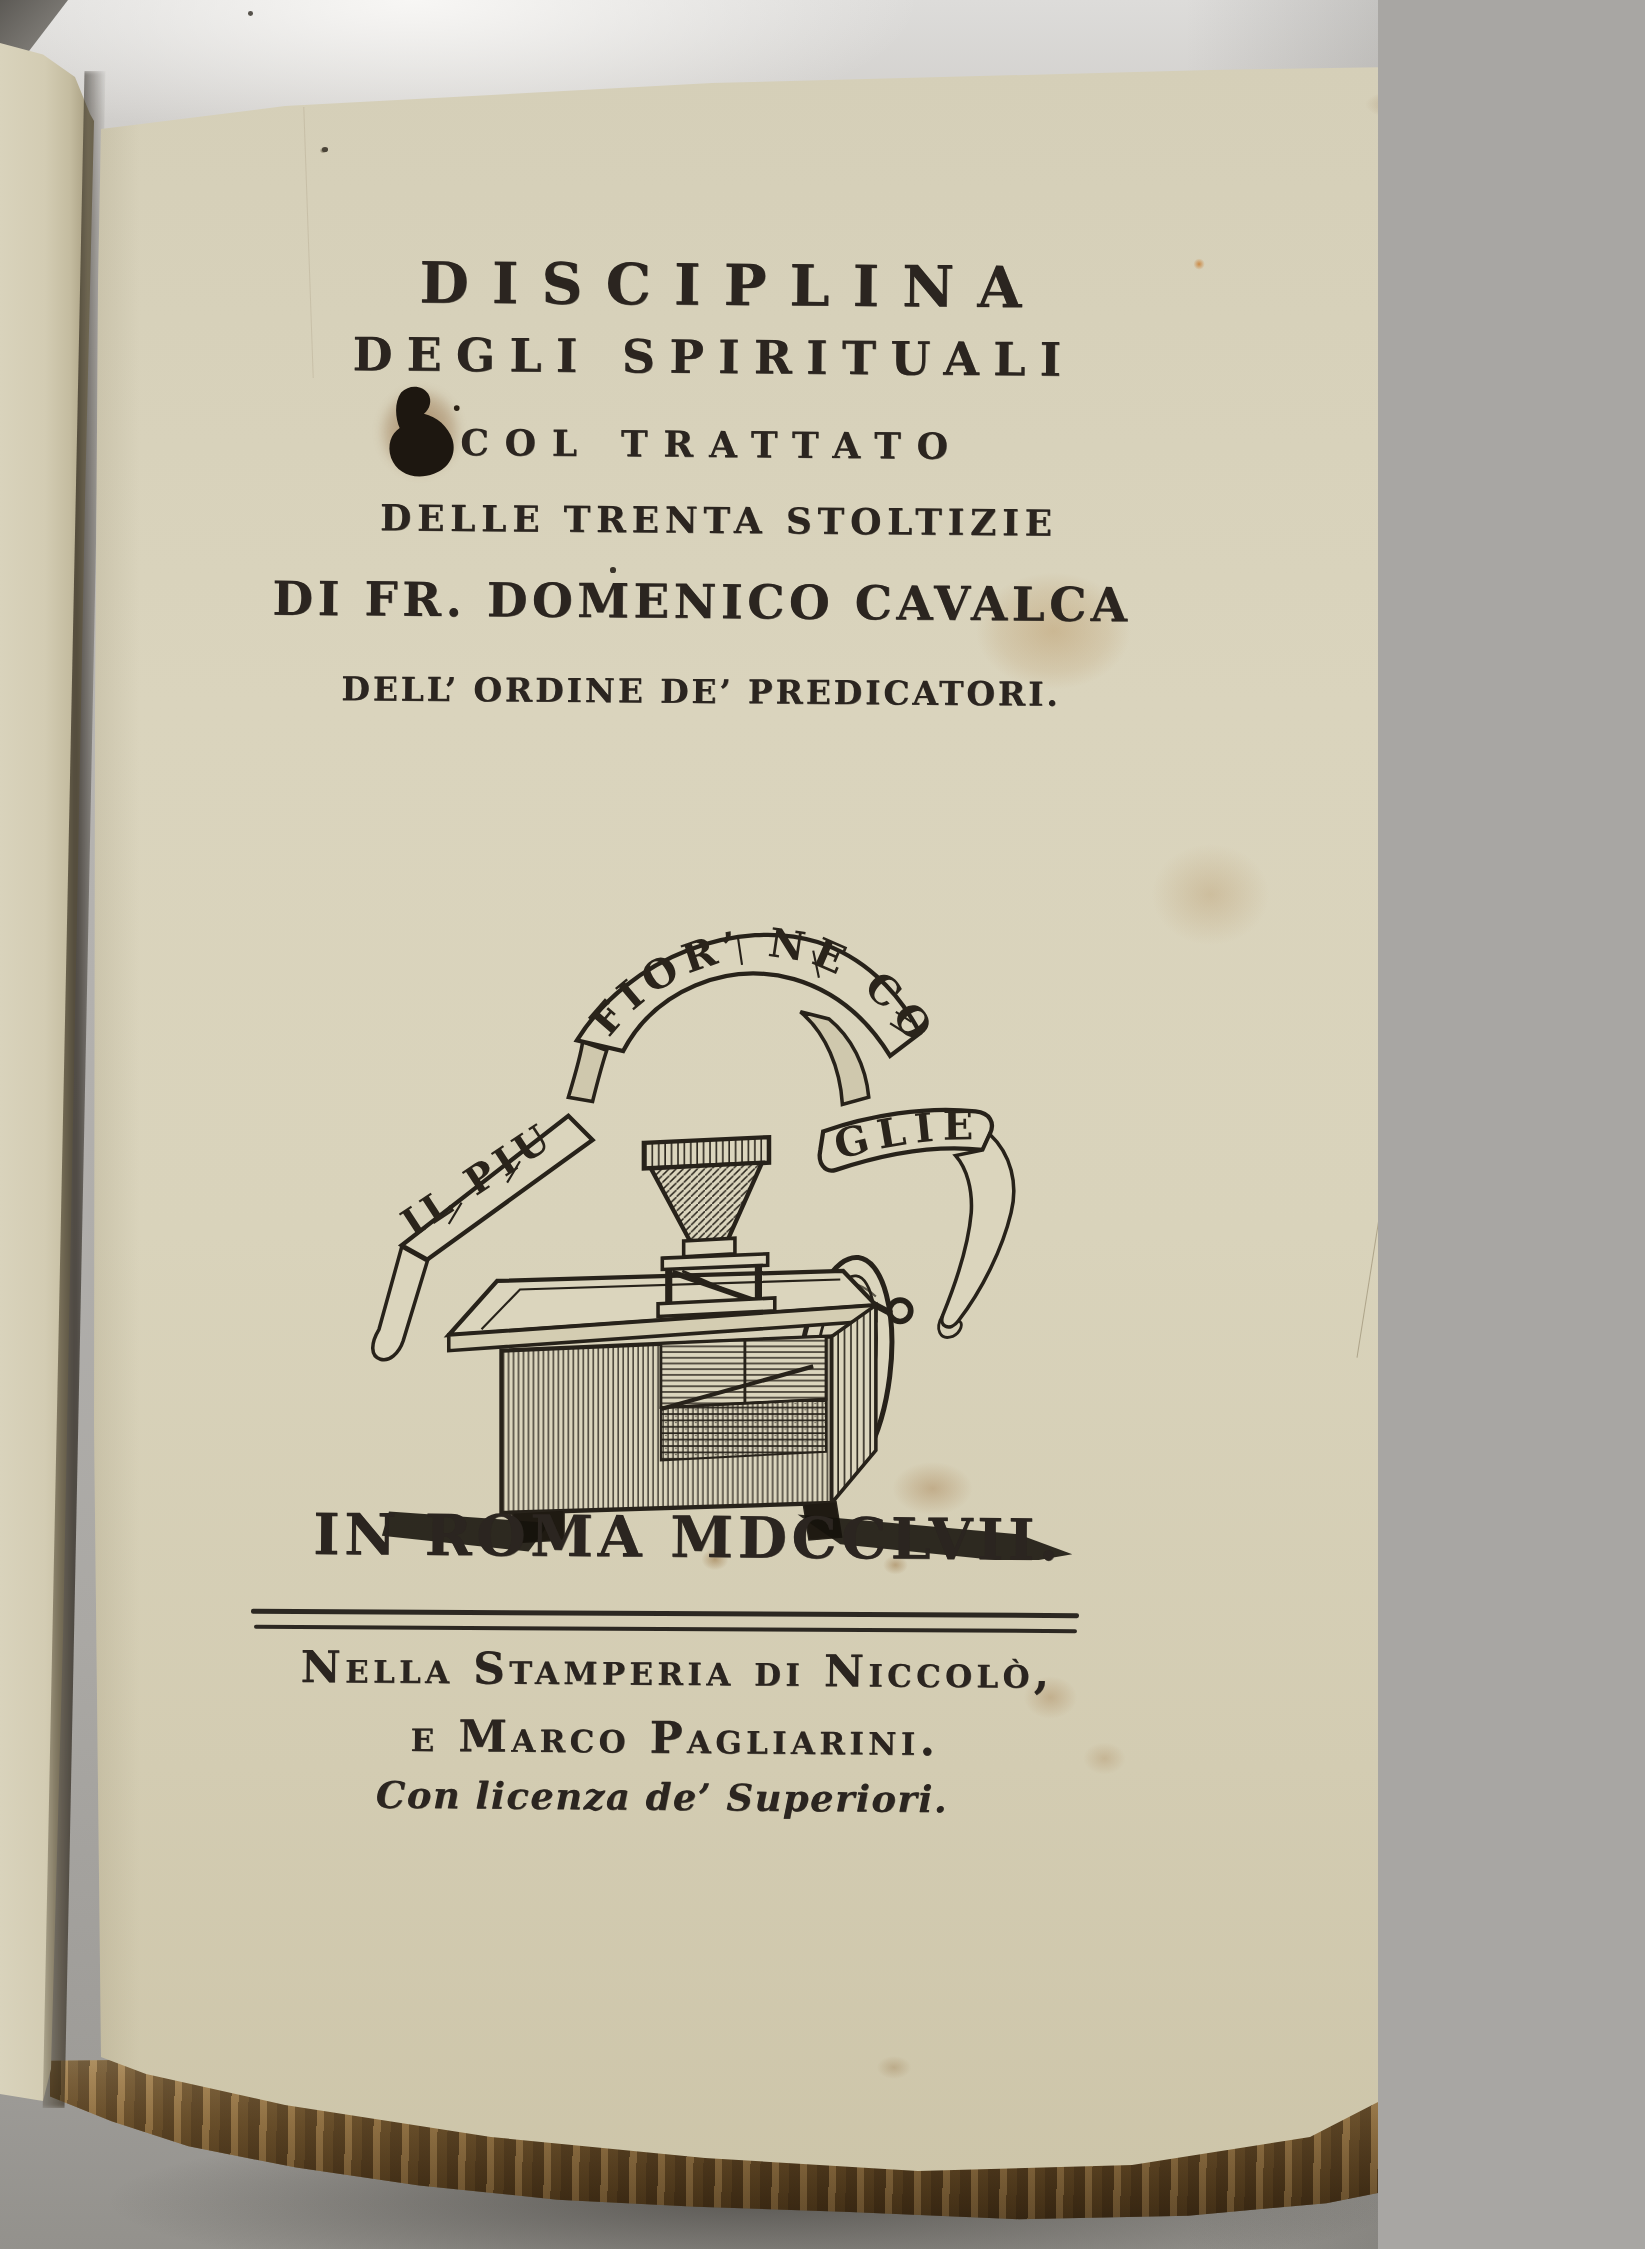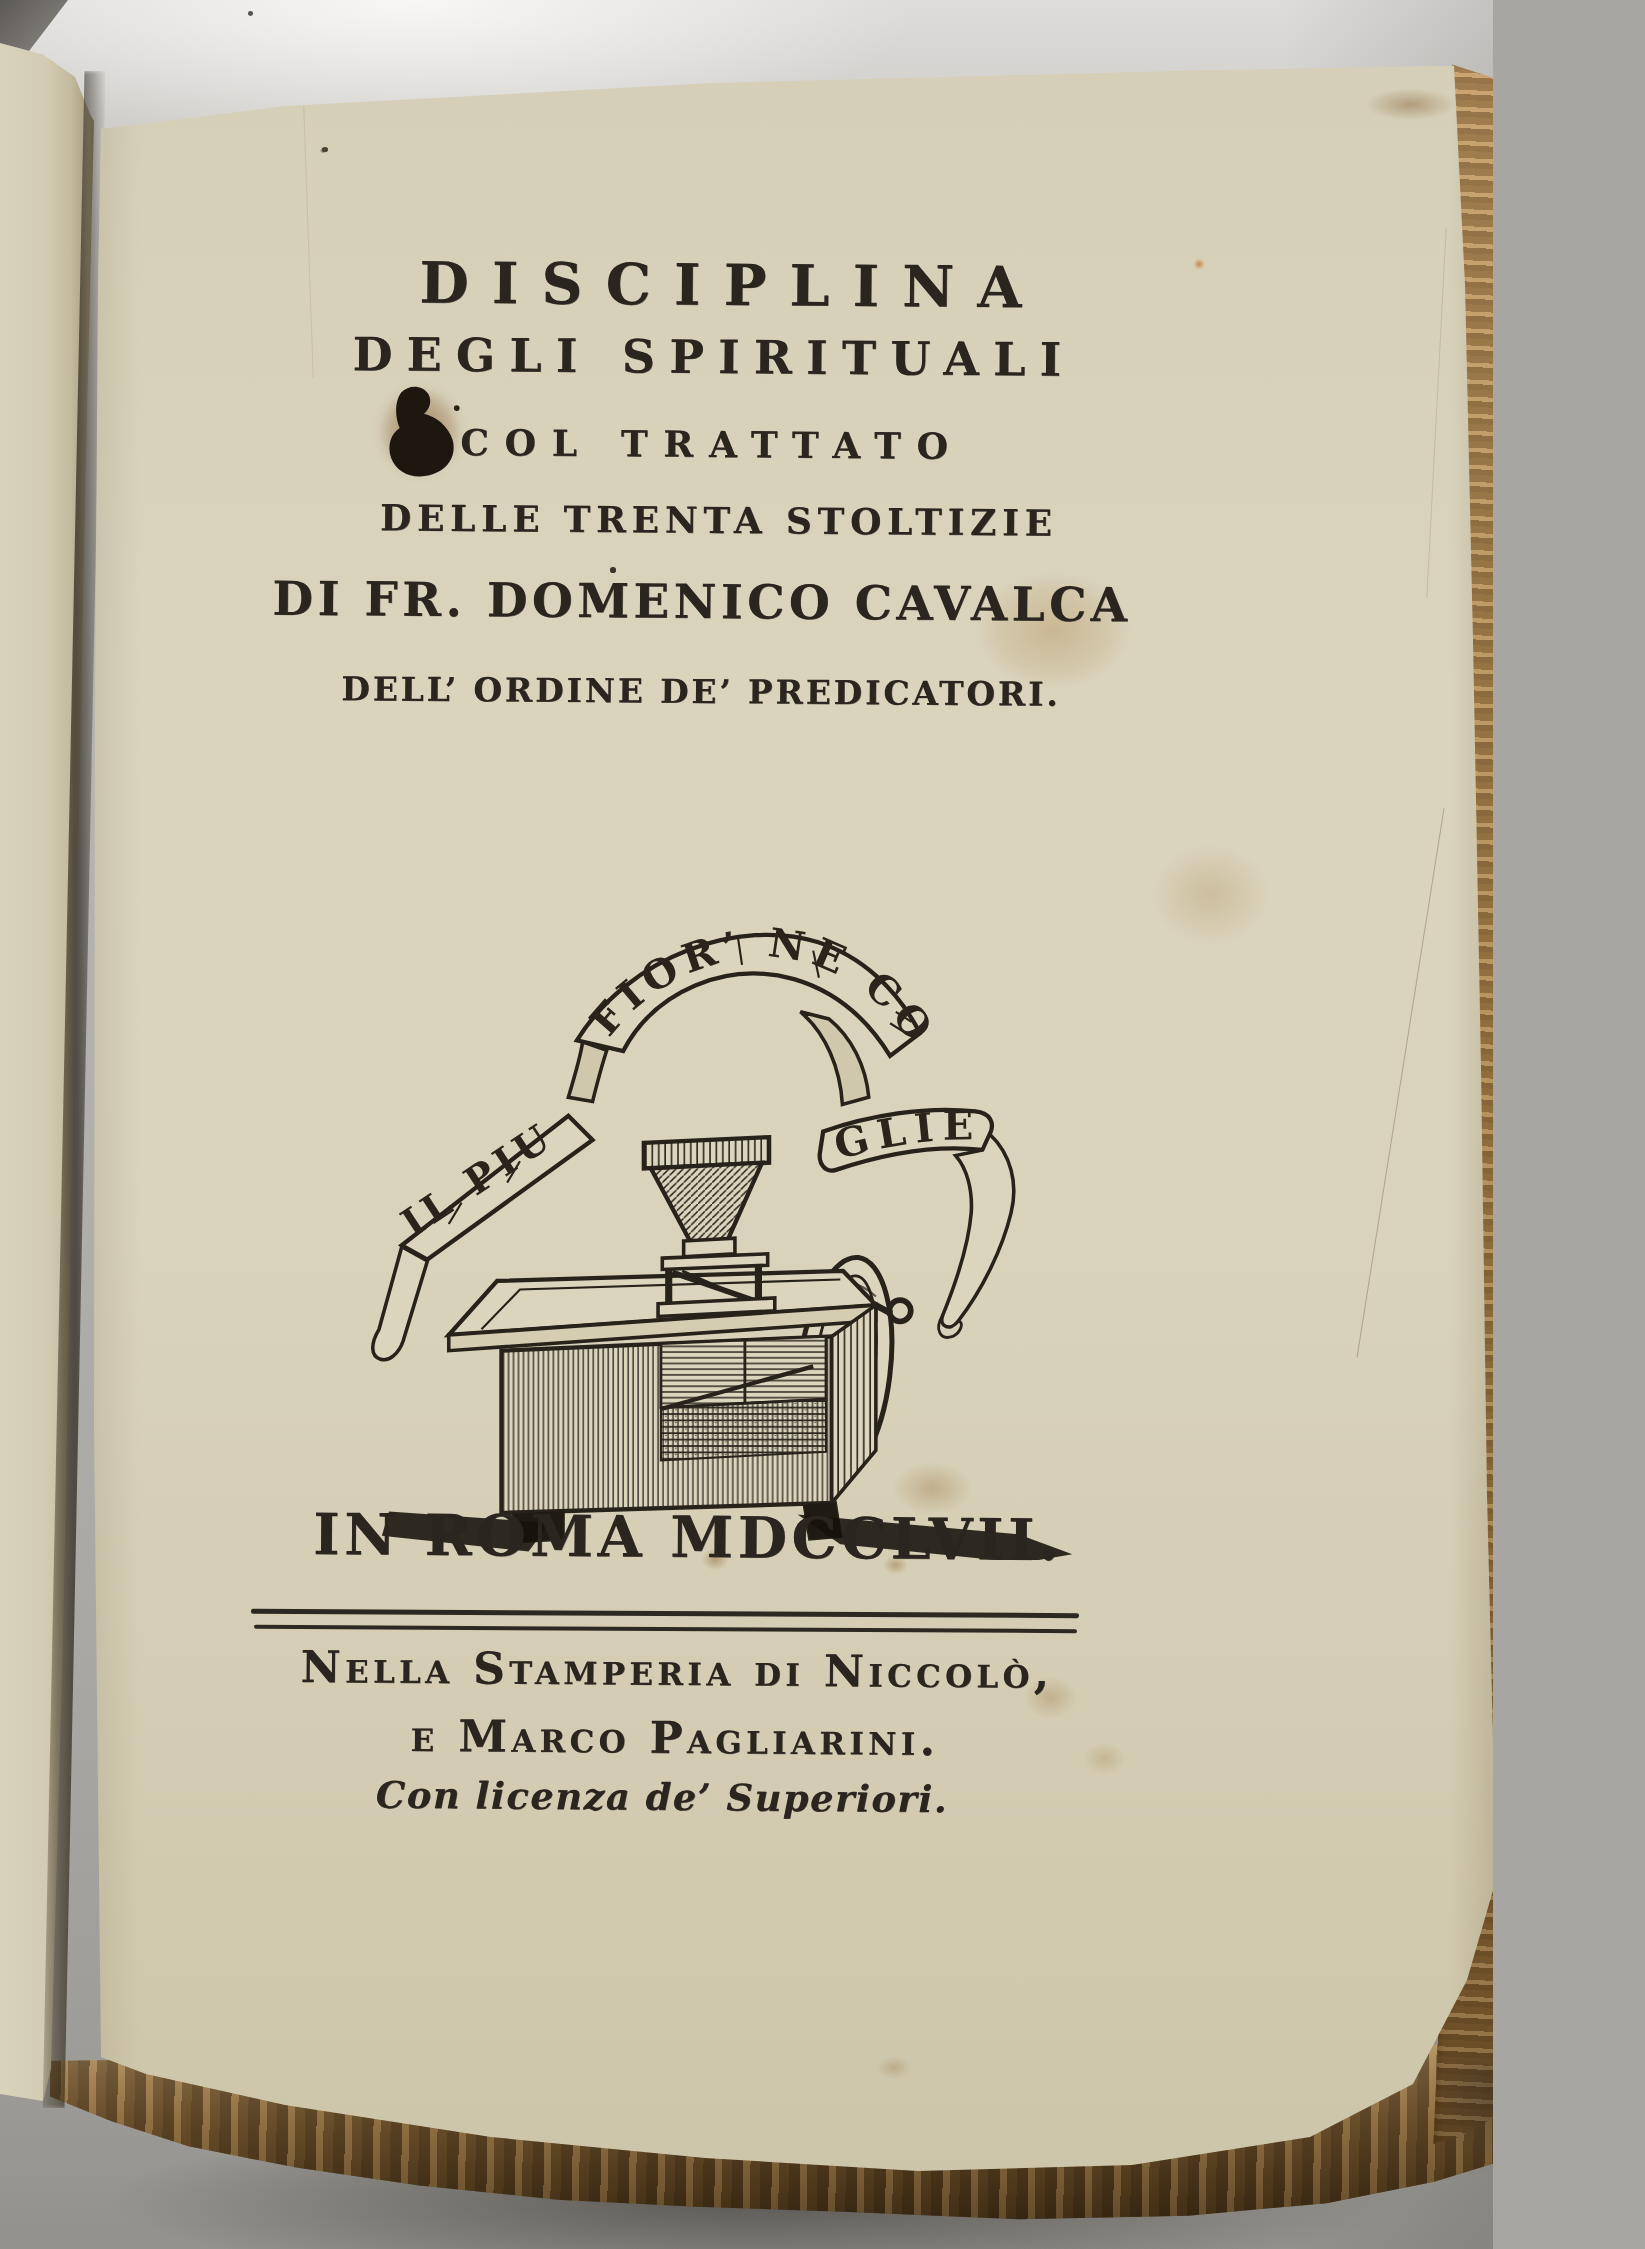--- a/index.html
+++ b/index.html
@@ -1,18 +1,18 @@
 <!DOCTYPE html>
 <html style="font-size:11.4px"><head>
 <meta charset="utf-8">
 <style>
   html,body{margin:0;padding:0;}
   body{width:1646px;height:2250px;overflow:hidden;background:#a8a6a3;
        font-family:"DejaVu Serif","Liberation Serif",serif;}
-  .stage{position:relative;width:1493px;height:2250px;overflow:hidden;}
+  .stage{position:relative;width:1378px;height:2250px;overflow:hidden;}
 
   
   .backdrop{position:absolute;inset:0;
     background:
       radial-gradient(926px 121px at 755px 2201px, rgba(35,32,28,.50), rgba(35,32,28,0) 70%),
       radial-gradient(677px 199px at 413px 0px, rgba(249,248,246,.95), rgba(249,248,246,0) 75%),
       linear-gradient(90deg, rgba(0,0,0,0) 86%, rgba(70,68,64,.16) 100%),
       linear-gradient(180deg,#dddcda 0px,#d2d0cd 107px,#c3c1be 228px,#b9b7b4 513px,
                       #b2b0ad 1068px,#aaa8a4 1638px,#9e9c98 2065px,#93918c 2250px);}
   .corner-wedge{position:absolute;left:0;top:0;width:68px;height:89px;

